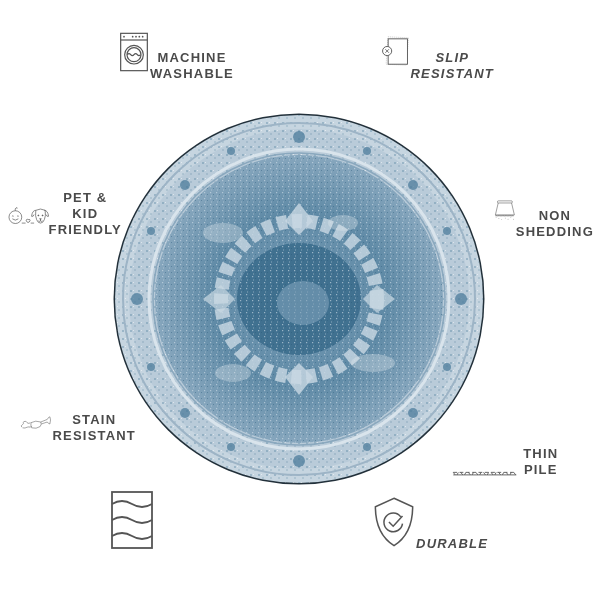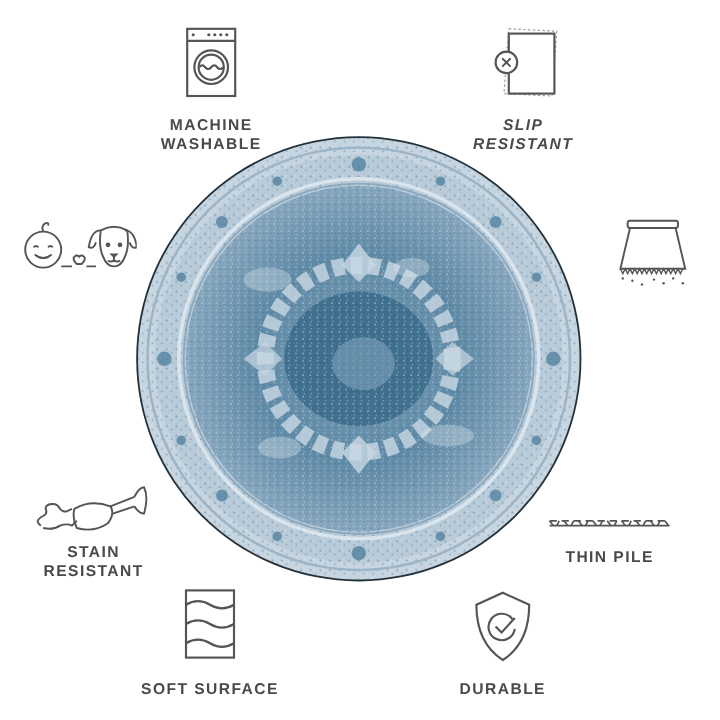--- a/index.html
+++ b/index.html
@@ -1,17 +1,17 @@
 <!DOCTYPE html>
 <html><head>
   <meta charset="utf-8">
   <style>
     html, body { margin: 0; padding: 0; background: #ffffff; }
     body { width: 600px; height: 600px; position: relative; overflow: hidden; font-family: "Liberation Sans", "DejaVu Sans", sans-serif; }
-    .feature { position: absolute; display: flex; flex-direction: column; align-items: center; }
+    .feature { position: absolute; display: flex; flex-direction: row; align-items: flex-end; }
     .icon { display: block; }
     .label { color: #4a4a4a; font-weight: bold; font-size: 13px; letter-spacing: 1.2px; text-align: center; line-height: 16px; text-transform: uppercase; }
     .label span { display: block; }
     .rug { position: absolute; left: 113px; top: 113px; width: 372px; height: 372px; }
   </style>
 </head>
 <body>
 
 <svg class="rug" viewBox="0 0 372 372" xmlns="http://www.w3.org/2000/svg">
   <defs>
@@ -131,37 +131,45 @@
     <path d="M52 42 q-4 -4 -2 -6 q2 -2 4 0 q2 -2 4 0 q2 2 -2 6 Z" transform="translate(-2,-2)"></path>
     <path d="M58 42 L66 42"></path>
     <path d="M70 12 q-8 0 -10 14 q4 2 6 -4"></path>
     <path d="M92 12 q8 0 10 14 q-4 2 -6 -4" transform="translate(-2,0)"></path>
     <path d="M70 12 q11 -6 22 0 q2 14 -2 22 q-3 8 -9 8 q-6 0 -9 -8 q-4 -8 -2 -22"></path>
     <circle cx="76" cy="24" r="1.2" fill="#555"></circle>
     <circle cx="86" cy="24" r="1.2" fill="#555"></circle>
     <path d="M79 32 l2 2 l2 -2 Z" fill="#555"></path>
     <path d="M81 34 v3 q-3 2 -5 0 M81 37 q3 2 5 0"></path>
   </svg>
+  <div class="label" style="margin-top:10px;">
+    <span>PET &amp; KID</span>
+    <span>FRIENDLY</span>
+  </div>
 </div>
 
 <div class="feature" style="left:494px; top:180px; width:100px;">
   <svg class="icon" width="62" height="60" viewBox="0 0 62 60" fill="none" stroke="#555" stroke-width="1.6">
     <rect x="10" y="4" width="42" height="6" rx="2"></rect>
     <path d="M12 10 L4 44 L58 44 L50 10"></path>
     <path d="M4 44 l2 4 l2 -4 l2 4 l2 -4 l2 4 l2 -4 l2 4 l2 -4 l2 4 l2 -4 l2 4 l2 -4 l2 4 l2 -4 l2 4 l2 -4 l2 4 l2 -4 l2 4 l2 -4 l2 4 l2 -4 l2 4 l2 -4 l2 4 l2 -4" stroke-width="1.2"></path>
     <g fill="#555" stroke="none">
       <circle cx="6" cy="52" r="1"></circle>
       <circle cx="14" cy="54" r="1"></circle>
       <circle cx="22" cy="57" r="1"></circle>
       <circle cx="32" cy="53" r="1"></circle>
       <circle cx="40" cy="56" r="1"></circle>
       <circle cx="48" cy="52" r="1"></circle>
       <circle cx="56" cy="56" r="1"></circle>
     </g>
   </svg>
+  <div class="label" style="margin-top:8px;">
+    <span>NON</span>
+    <span>SHEDDING</span>
+  </div>
 </div>
 
 <div class="feature" style="left:20px; top:400px; width:116px;">
   <svg class="icon" width="100" height="44" viewBox="0 0 100 44" fill="none" stroke="#555" stroke-width="1.6">
     <path d="M6 38 q-6 -4 2 -8 q4 -2 2 -6 q0 -4 6 -4 q4 0 6 4 q2 3 6 2 l4 -2"></path>
     <path d="M8 40 q8 2 14 -2 q6 -2 10 0 l4 -4"></path>
     <path d="M34 24 q-2 8 2 16 q14 4 26 -4 q6 -8 2 -14 q-16 -6 -30 2 Z"></path>
     <path d="M64 22 L84 14"></path>
     <path d="M66 28 L84 22"></path>
     <path d="M84 14 q4 -8 8 -8 q4 8 0 22 q-4 0 -8 -6"></path>
@@ -183,26 +191,23 @@
   </div>
 </div>
 
 <div class="feature" style="left:110px; top:490px; width:130px;">
   <svg class="icon" width="44" height="60" viewBox="0 0 44 60" fill="none" stroke="#555" stroke-width="1.8">
     <rect x="2" y="2" width="40" height="56"></rect>
     <path d="M2 14 q10 -6 20 0 t20 0"></path>
     <path d="M2 30 q10 -6 20 0 t20 0"></path>
     <path d="M2 46 q10 -6 20 0 t20 0"></path>
   </svg>
-  <div class="label" style="margin-top:16px;">
-    <span>SOFT SURFACE</span>
-  </div>
-</div>
-
-<div class="feature" style="left:361px; top:492px; width:116px;">
+</div>
+
+<div class="feature" style="left:372px; top:492px; width:116px;font-style:italic;">
   <svg class="icon" width="52" height="60" viewBox="0 0 52 60" fill="none" stroke="#555" stroke-width="1.8">
     <path d="M26 2 L48 12 Q48 44 26 58 Q4 44 4 12 Z"></path>
     <path d="M34 24 a11 11 0 1 0 2 8"></path>
     <path d="M20 30 l5 5 l11 -12"></path>
   </svg>
   <div class="label" style="margin-top:14px;">
     <span>DURABLE</span>
   </div>
 </div>
 

